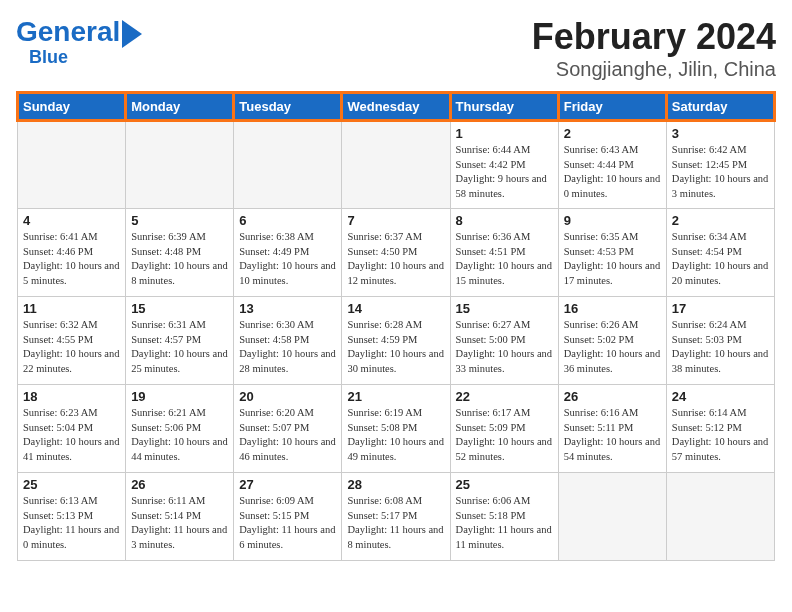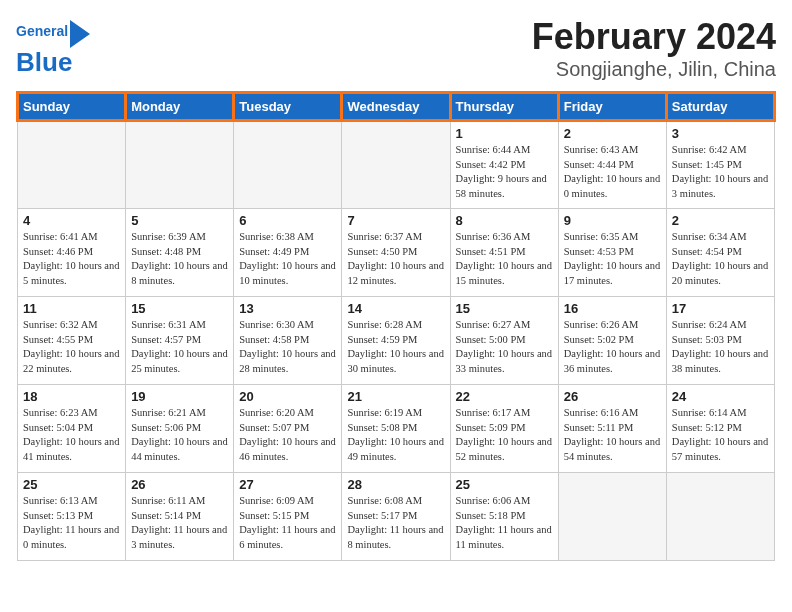--- a/index.html
+++ b/index.html
@@ -14,21 +14,21 @@
       display: flex;
       justify-content: space-between;
       align-items: flex-start;
       margin-bottom: 10px;
     }
     .logo {
       display: flex;
       align-items: center;
     }
     .logo-text {
-      font-size: 14px;
+      font-size: 28px;
       font-weight: bold;
       color: #333;
       line-height: 1.1;
     }
     .logo-text span { color: #1a6bc4; }
     .logo-arrow {
       width: 0; height: 0;
       border-top: 14px solid transparent;
       border-bottom: 14px solid transparent;
       border-left: 20px solid #1a6bc4;
@@ -88,21 +88,21 @@
 
 <div class="header">
   <div class="logo">
     <div style="display:flex; flex-direction:column; align-items:flex-start;">
       <div style="display:flex; align-items:center;">
         <span class="logo-text">
           <span>General</span>
         </span>
         <div class="logo-arrow"></div>
       </div>
-      <span class="logo-text" style="color:#1a6bc4; font-size:26px;">Blue</span>
+      <span class="logo-text" style="color:#1a6bc4; font-size:18px;margin-left:13px;">Blue</span>
     </div>
   </div>
   <div class="title-block">
     <div class="month-title">February 2024</div>
     <div class="subtitle">Songjianghe, Jilin, China</div>
   </div>
 </div>
 
 <table class="calendar">
   <thead>
@@ -132,21 +132,21 @@
         <td>
           <div class="day-number">2</div>
           <div class="day-info">Sunrise: 6:43 AM
 Sunset: 4:44 PM
 Daylight: 10 hours
 and 0 minutes.</div>
         </td>
         <td>
           <div class="day-number">3</div>
           <div class="day-info">Sunrise: 6:42 AM
-Sunset: 1:45 PM
+Sunset: 12:45 PM
 Daylight: 10 hours
 and 3 minutes.</div>
         </td>
       </tr>
       <tr>
         <td>
           <div class="day-number">4</div>
           <div class="day-info">Sunrise: 6:41 AM
 Sunset: 4:46 PM
 Daylight: 10 hours

